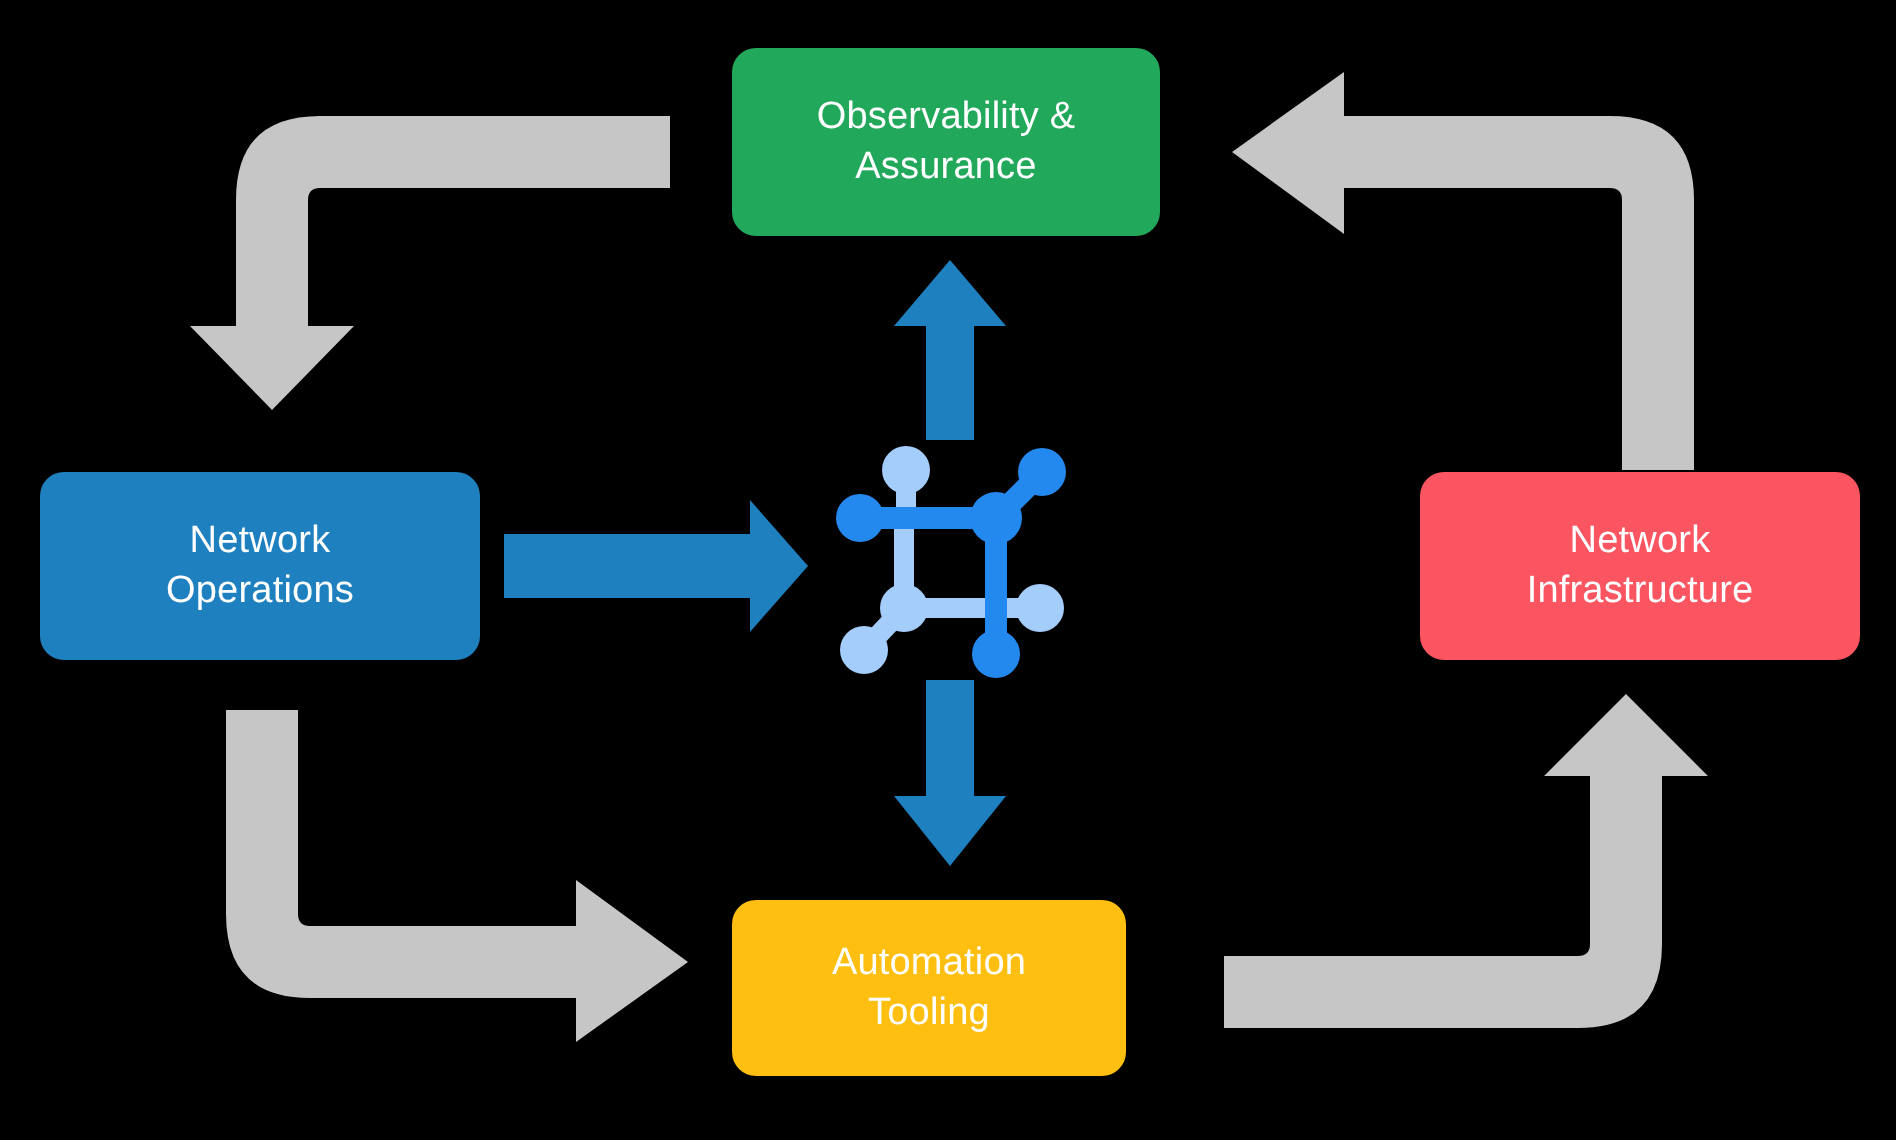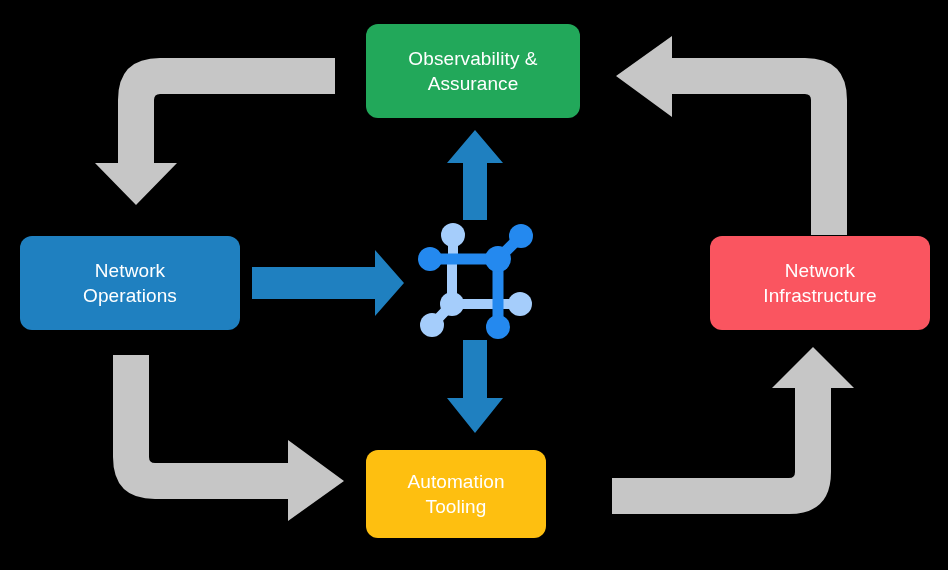--- a/index.html
+++ b/index.html
@@ -116,21 +116,21 @@
   <div class="node-box" style="left:20px; top:236px; width:220px; height:94px; background:#1f80c0;">
     <span class="node-label">Network
 Operations</span>
   </div>
 
   <div class="node-box" style="left:710px; top:236px; width:220px; height:94px; background:#fa5560;">
     <span class="node-label">Network
 Infrastructure</span>
   </div>
 
-  <div class="node-box" style="left:366px; top:450px; width:180px; height:88px; background:#febf10;">
+  <div class="node-box" style="left:366px; top:450px; width:197px; height:88px; background:#febf10;">
     <span class="node-label">Automation
 Tooling</span>
   </div>
 
   <svg class="layer" viewBox="0 0 948 570">
 
     <path fill="#1f80c0" d="M 252 267
              L 375 267
              L 375 250
              L 404 283

